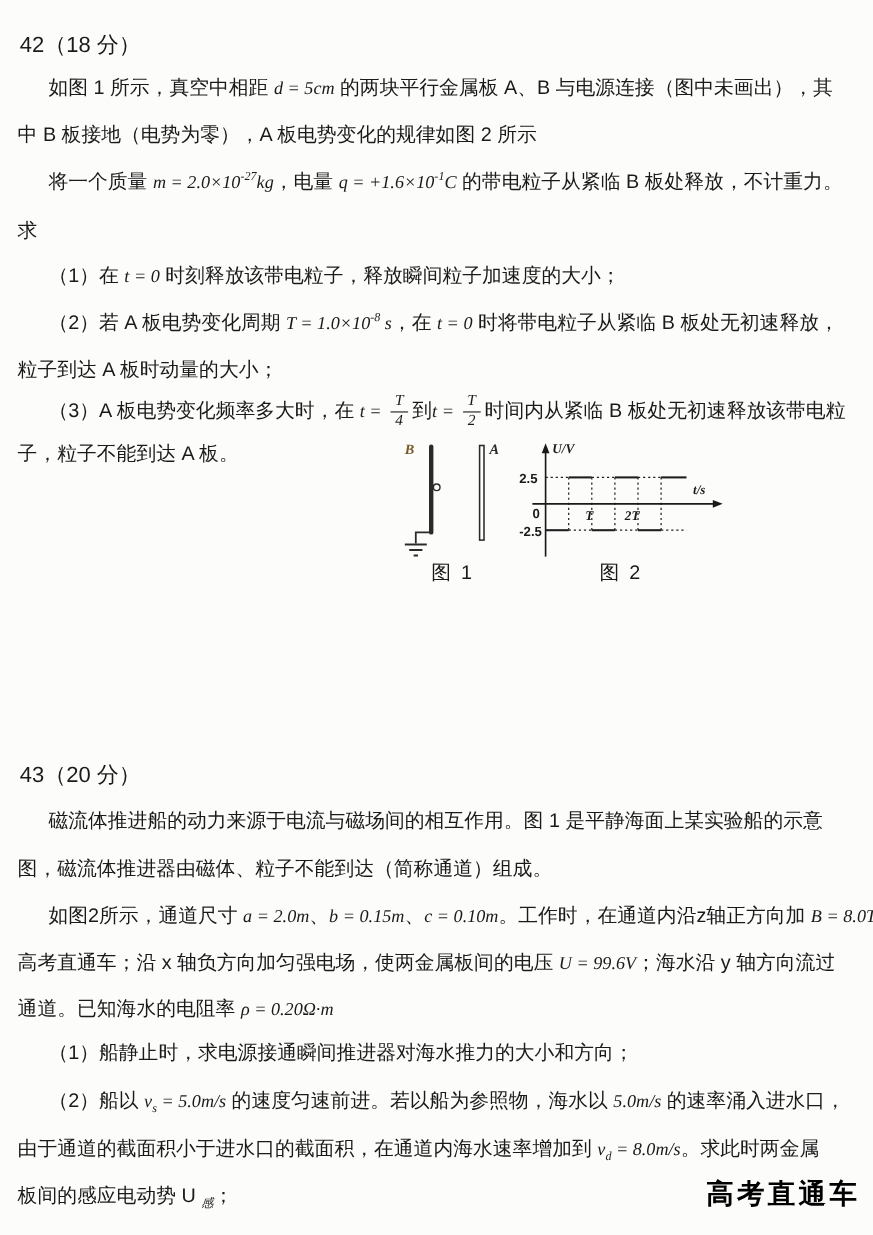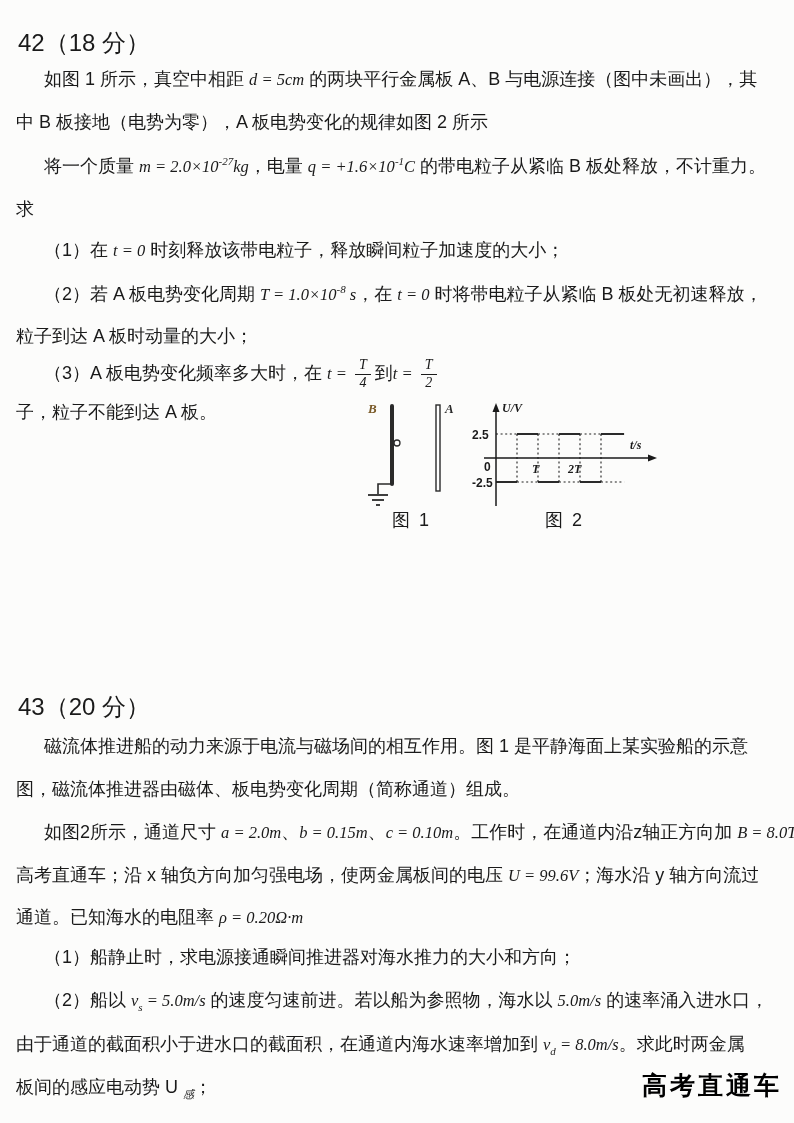--- a/index.html
+++ b/index.html
@@ -1,21 +1,21 @@
 <!DOCTYPE html>
 <html><head>
 <meta charset="utf-8">
 <style>
   html,body{margin:0;padding:0;}
   body{
     width:794px;height:1123px;position:relative;overflow:hidden;
     background:#fcfcfb;color:#1a1a1a;
     font-family:"Liberation Sans",sans-serif;
   }
-  .title-line{position:absolute;font-size:24px;white-space:nowrap;}
+  .title-line{position:absolute;font-size:20px;white-space:nowrap;}
   .text-line{position:absolute;font-size:18px;white-space:nowrap;line-height:1.2;}
   .zh{font-family:"Liberation Sans",sans-serif;}
   .math{font-family:"Liberation Serif",serif;font-style:italic;font-size:16.5px;}
   .text-line sup,.text-line sub{
     font-family:"Liberation Serif",serif;font-style:italic;font-size:11px;
   }
   .frac{
     display:inline-block;vertical-align:middle;text-align:center;
     font-family:"Liberation Serif",serif;font-style:italic;
     font-size:14px;line-height:1.05;margin:0 4px;
@@ -39,21 +39,21 @@
 <div class="title-line" style="left:18px;top:27px;">42（18 分）</div>
 
 <div id="p42-body">
     <div class="text-line" style="top: 69px; left: 44px; text-align: right;"><span class="zh">如图 1 所示，真空中相距 </span><span class="math">d = 5cm</span><span class="zh"> 的两块平行金属板 A、B 与电源连接（图中未画出），其</span></div>
     <div class="text-line" style="top: 112px; left: 16px;"><span class="zh">中 B 板接地（电势为零），A 板电势变化的规律如图 2 所示</span></div>
     <div class="text-line" style="top: 155px; left: 44px;"><span class="zh">将一个质量 </span><span class="math">m = 2.0×10</span><sup>-27</sup><span class="math">kg</span><span class="zh">，电量 </span><span class="math">q = +1.6×10</span><sup>-1</sup><span class="math">C</span><span class="zh"> 的带电粒子从紧临 B 板处释放，不计重力。</span></div>
     <div class="text-line" style="top: 199px; left: 16px;"><span class="zh">求</span></div>
     <div class="text-line" style="top: 240px; left: 44px;"><span class="zh">（1）在 </span><span class="math">t = 0</span><span class="zh"> 时刻释放该带电粒子，释放瞬间粒子加速度的大小；</span></div>
     <div class="text-line" style="top: 283px; left: 44px;"><span class="zh">（2）若 A 板电势变化周期 </span><span class="math">T = 1.0×10</span><sup>-8</sup><span class="math"> s</span><span class="zh">，在 </span><span class="math">t = 0</span><span class="zh"> 时将带电粒子从紧临 B 板处无初速释放，</span></div>
     <div class="text-line" style="top: 326px; left: 16px;"><span class="zh">粒子到达 A 板时动量的大小；</span></div>
-    <div class="text-line" style="top: 358px; left: 44px;"><span class="zh">（3）A 板电势变化频率多大时，在 </span><span class="math">t = </span><span class="frac"><span class="num">T</span><span class="den">4</span></span><span class="zh">到</span><span class="math">t = </span><span class="frac"><span class="num">T</span><span class="den">2</span></span></div>
+    <div class="text-line" style="top: 358px; left: 44px;"><span class="zh">（3）A 板电势变化频率多大时，在 </span><span class="math">t = </span><span class="frac"><span class="num">T</span><span class="den">4</span></span><span class="zh">到</span><span class="math">t = </span><span class="frac"><span class="num">T</span><span class="den">2</span></span><span class="zh">时间内从紧临 B 板处无初速释放该带电粒</span></div>
     <div class="text-line" style="top: 402px; left: 16px;"><span class="zh">子，粒子不能到达 A 板。</span></div>
   </div>
 
 <svg style="left:366px;top:398px;" width="115" height="112" viewBox="0 0 115 112">
   <text class="plate-label" x="2" y="15" fill="#7a5a28">B</text>
   <line x1="26" y1="8" x2="26" y2="86" stroke="#2a2a2a" stroke-width="4" stroke-linecap="round"></line>
   <circle cx="31" cy="45" r="3" fill="none" stroke="#2a2a2a" stroke-width="1.3"></circle>
   <path d="M26,86 L12,86 L12,96" fill="none" stroke="#2a2a2a" stroke-width="1.6"></path>
   <g stroke="#2a2a2a" stroke-width="1.8">
     <line x1="2" y1="97" x2="22" y2="97"></line>
@@ -101,21 +101,21 @@
       <line x1="129" y1="84" x2="152.1" y2="84" stroke="#1f1f1f" stroke-width="1.1" stroke-dasharray="2,2.6"></line>
       <line x1="129" y1="84" x2="129" y2="36" stroke="#1f1f1f" stroke-width="1.1" stroke-dasharray="2,2.6"></line>
     </g>
 </svg>
 <div class="fig-caption" style="left:545px;top:508px;">图 2</div>
 
 <div class="title-line" style="left:18px;top:691px;">43（20 分）</div>
 
 <div id="p43-body">
     <div class="text-line" style="top: 736px; left: 44px;"><span class="zh">磁流体推进船的动力来源于电流与磁场间的相互作用。图 1 是平静海面上某实验船的示意</span></div>
-    <div class="text-line" style="top: 779px; left: 16px;"><span class="zh">图，磁流体推进器由磁体、板电势变化周期（简称通道）组成。</span></div>
+    <div class="text-line" style="top: 779px; left: 16px;"><span class="zh">图，磁流体推进器由磁体、粒子不能到达（简称通道）组成。</span></div>
     <div class="text-line" style="top: 822px; left: 44px;"><span class="zh">如图2所示，通道尺寸 </span><span class="math">a = 2.0m</span><span class="zh">、</span><span class="math">b = 0.15m</span><span class="zh">、</span><span class="math">c = 0.10m</span><span class="zh">。工作时，在通道内沿z轴正方向加 </span><span class="math">B = 8.0T</span></div>
     <div class="text-line" style="top: 865px; left: 16px;"><span class="zh">高考直通车；沿 x 轴负方向加匀强电场，使两金属板间的电压 </span><span class="math">U = 99.6V</span><span class="zh">；海水沿 y 轴方向流过</span></div>
     <div class="text-line" style="top: 907px; left: 16px;"><span class="zh">通道。已知海水的电阻率 </span><span class="math">ρ = 0.20Ω·m</span></div>
     <div class="text-line" style="top: 947px; left: 44px;"><span class="zh">（1）船静止时，求电源接通瞬间推进器对海水推力的大小和方向；</span></div>
     <div class="text-line" style="top: 990px; left: 44px;"><span class="zh">（2）船以 </span><span class="math">v</span><sub>s</sub><span class="math"> = 5.0m/s</span><span class="zh"> 的速度匀速前进。若以船为参照物，海水以 </span><span class="math">5.0m/s</span><span class="zh"> 的速率涌入进水口，</span></div>
     <div class="text-line" style="top: 1034px; left: 16px;"><span class="zh">由于通道的截面积小于进水口的截面积，在通道内海水速率增加到 </span><span class="math">v</span><sub>d</sub><span class="math"> = 8.0m/s</span><span class="zh">。求此时两金属</span></div>
     <div class="text-line" style="top: 1077px; left: 16px;"><span class="zh">板间的感应电动势 U </span><sub>感</sub><span class="zh">；</span></div>
   </div>
 
 <div class="watermark">高考直通车</div>

